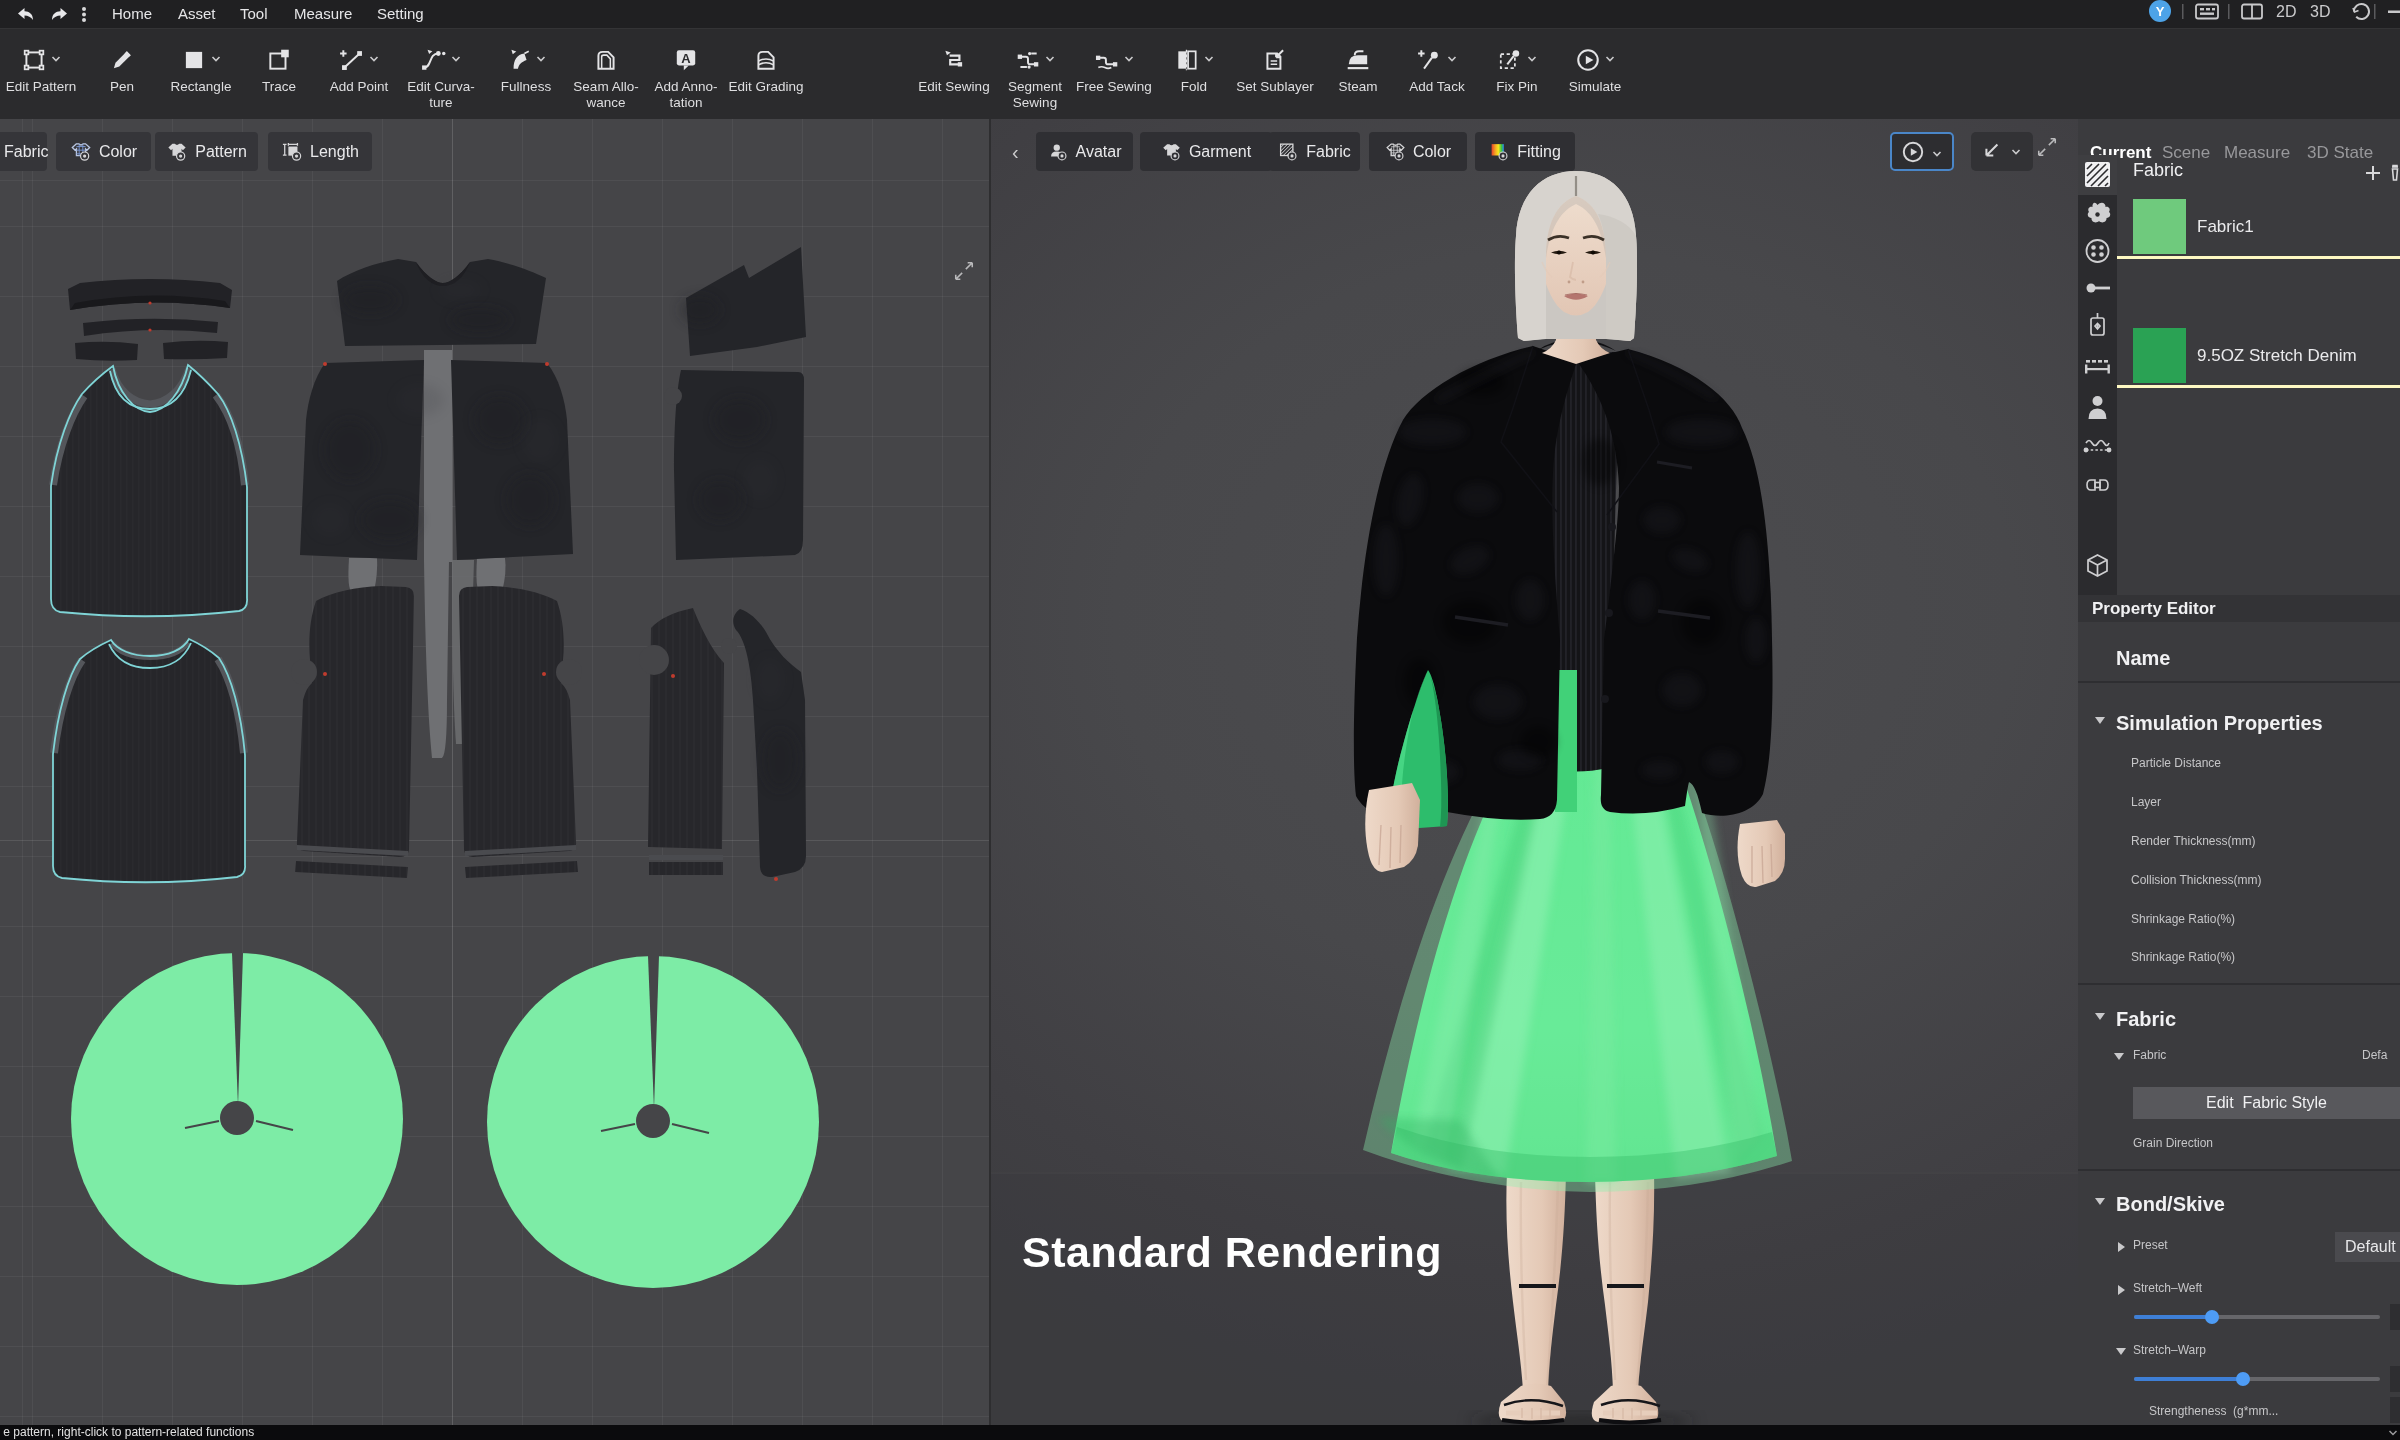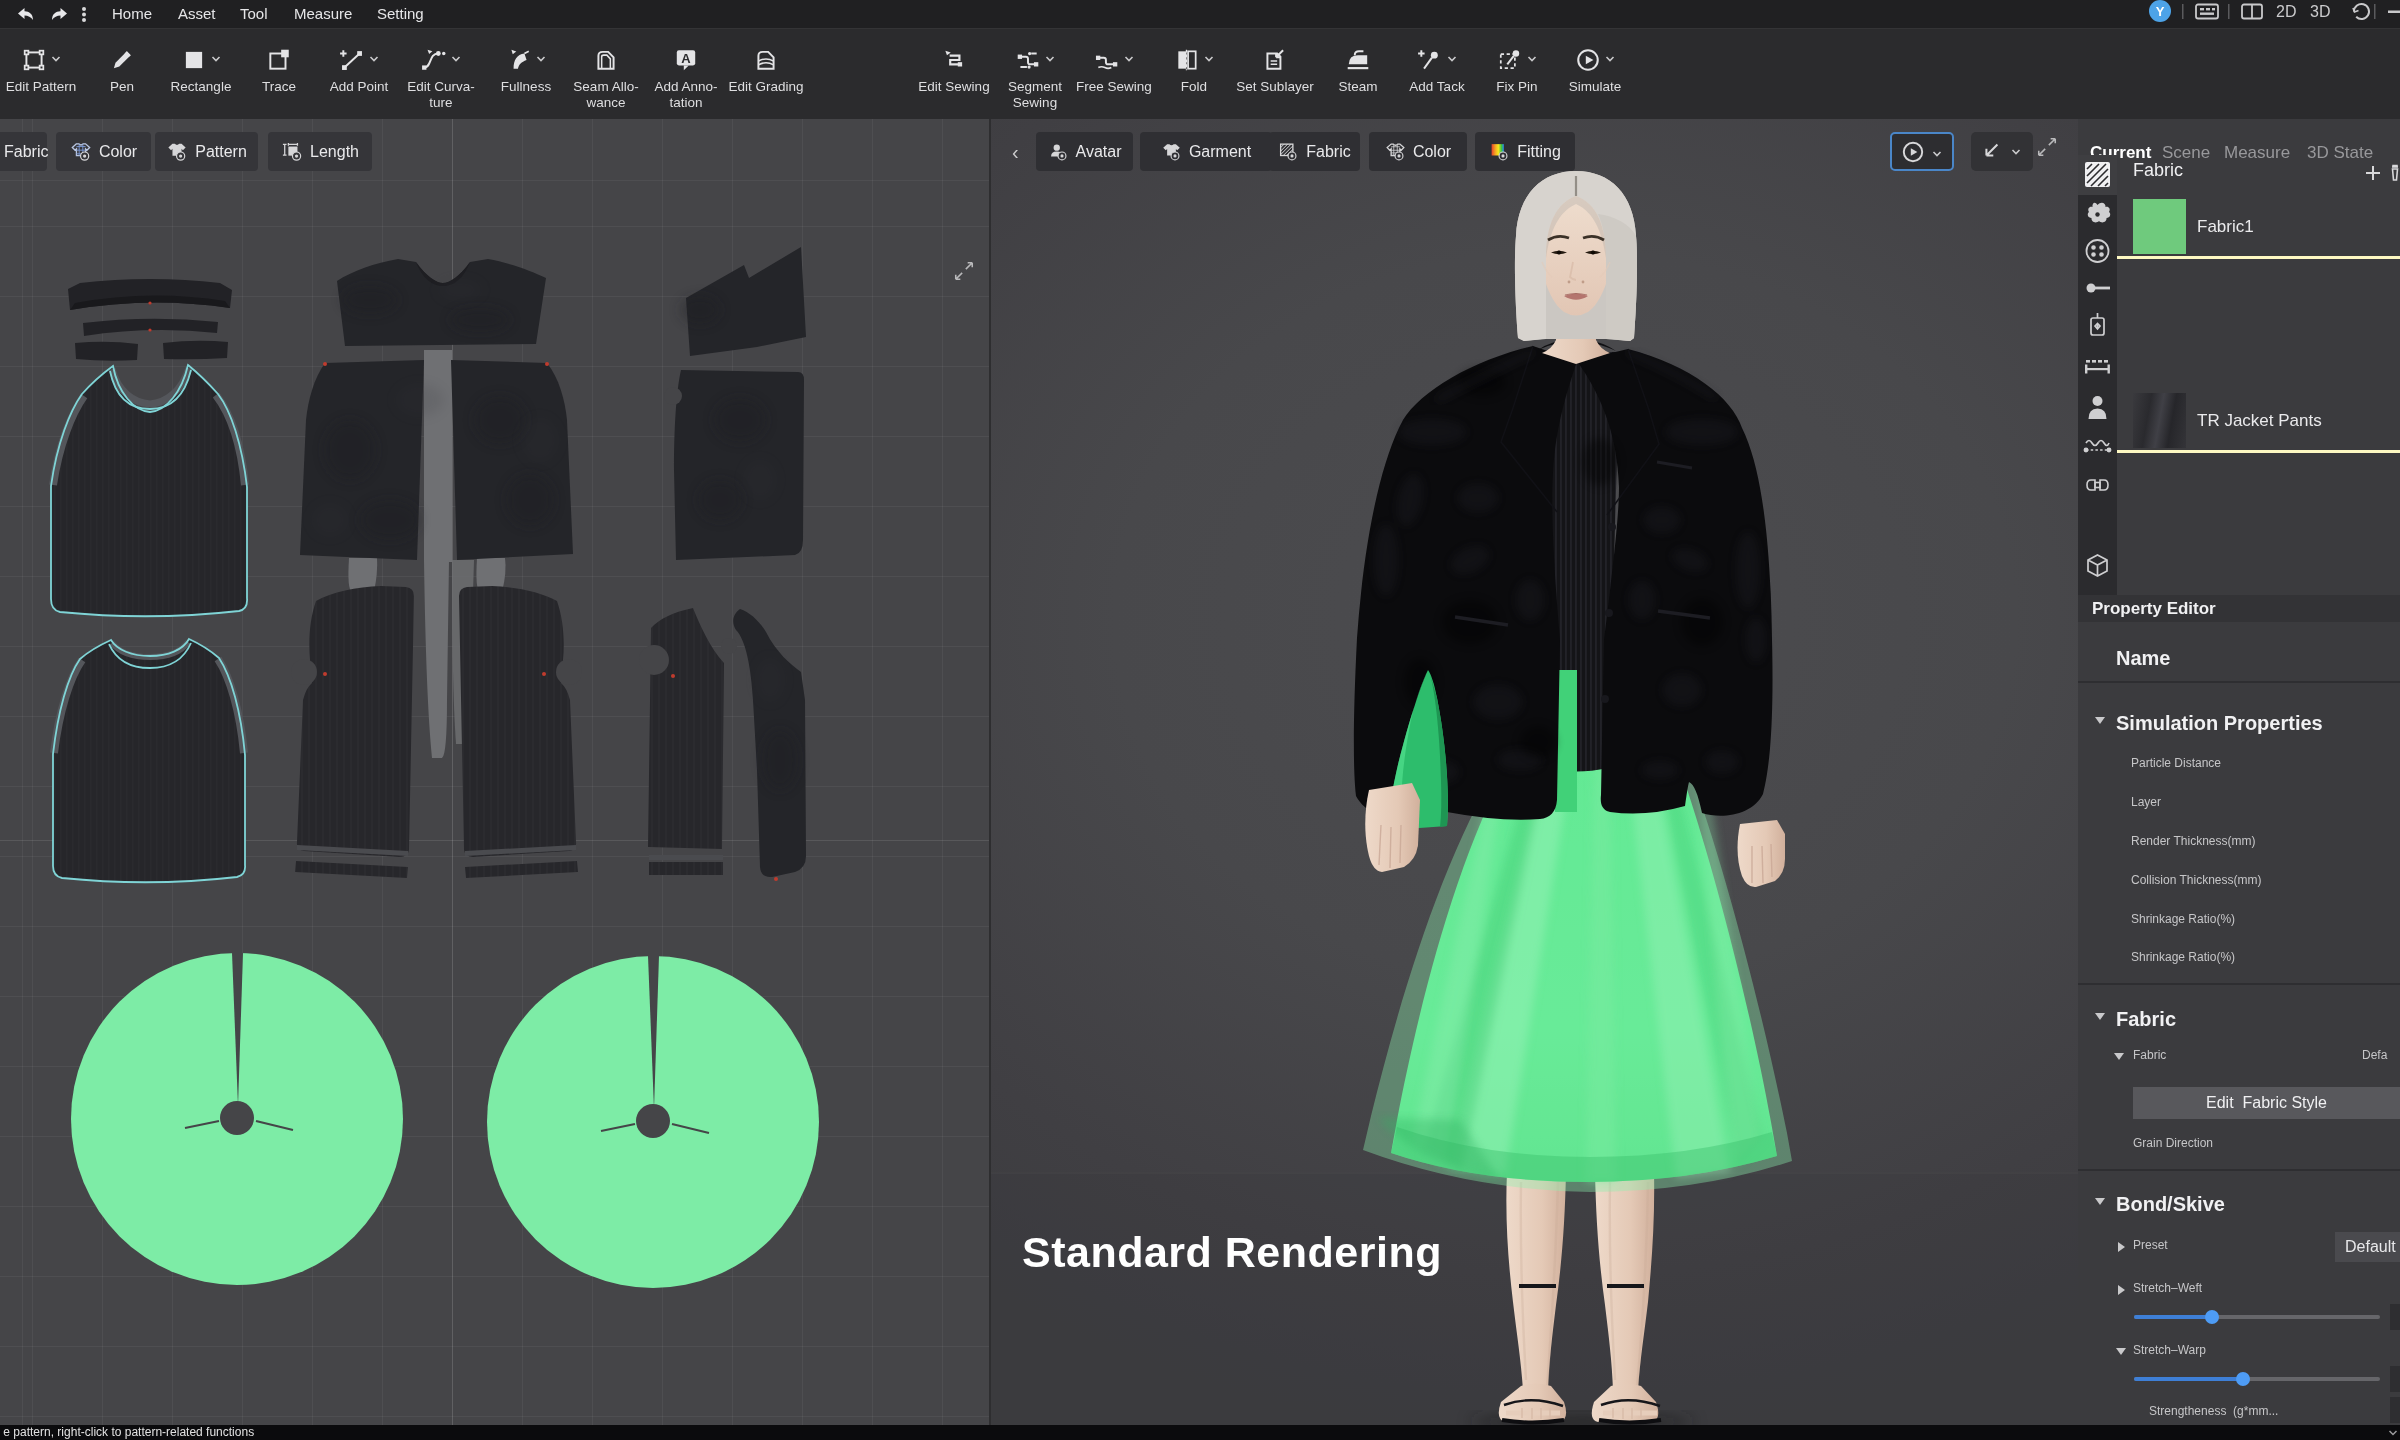--- a/index.html
+++ b/index.html
@@ -658,23 +658,23 @@
     <div class="abs" style="left:55px;top:41px;color:#f0f0f2;font-size:18px">Fabric</div>
     <svg class="abs" style="left:284px;top:42px" width="38" height="24" viewBox="0 0 38 24">
       <path d="M11 5 L11 19 M4 12 L18 12" stroke="#d8d8da" stroke-width="2"></path>
       <path d="M30 6 L36 6 M31 6 L31 4.5 L35 4.5 L35 6 M30.5 8 L31.5 19 L34.5 19 L35.5 8 Z" stroke="#d8d8da" stroke-width="1.6" fill="none"></path>
     </svg>
 
     <div class="fabrow" style="top:76px">
       <div class="sw" style="background:#6fca7d"></div>
       <div class="nm">Fabric1</div>
     </div>
-    <div class="fabrow" style="top:270px">
-      <div class="sw" style="background:linear-gradient(100deg,#3a3a3e 0%,#2a2a2e 30%,#404046 50%,#26262a 70%,#343438 100%)"></div>
-      <div class="nm">TR Jacket Pants</div>
+    <div class="fabrow" style="top:205px">
+      <div class="sw" style="background:#2aa254"></div>
+      <div class="nm">9.5OZ Stretch Denim</div>
     </div>
 
     <div class="prophead" style="top:476px">Property Editor</div>
 
     <div class="phead" style="left:38px;top:528px">Name</div>
     <div class="sep" style="top:562px"></div>
 
     <div class="arrow-d" style="left:17px;top:598px"></div>
     <div class="phead" style="left:38px;top:593px">Simulation Properties</div>
     <div class="plabel" style="left:53px;top:637px">Particle Distance</div>

